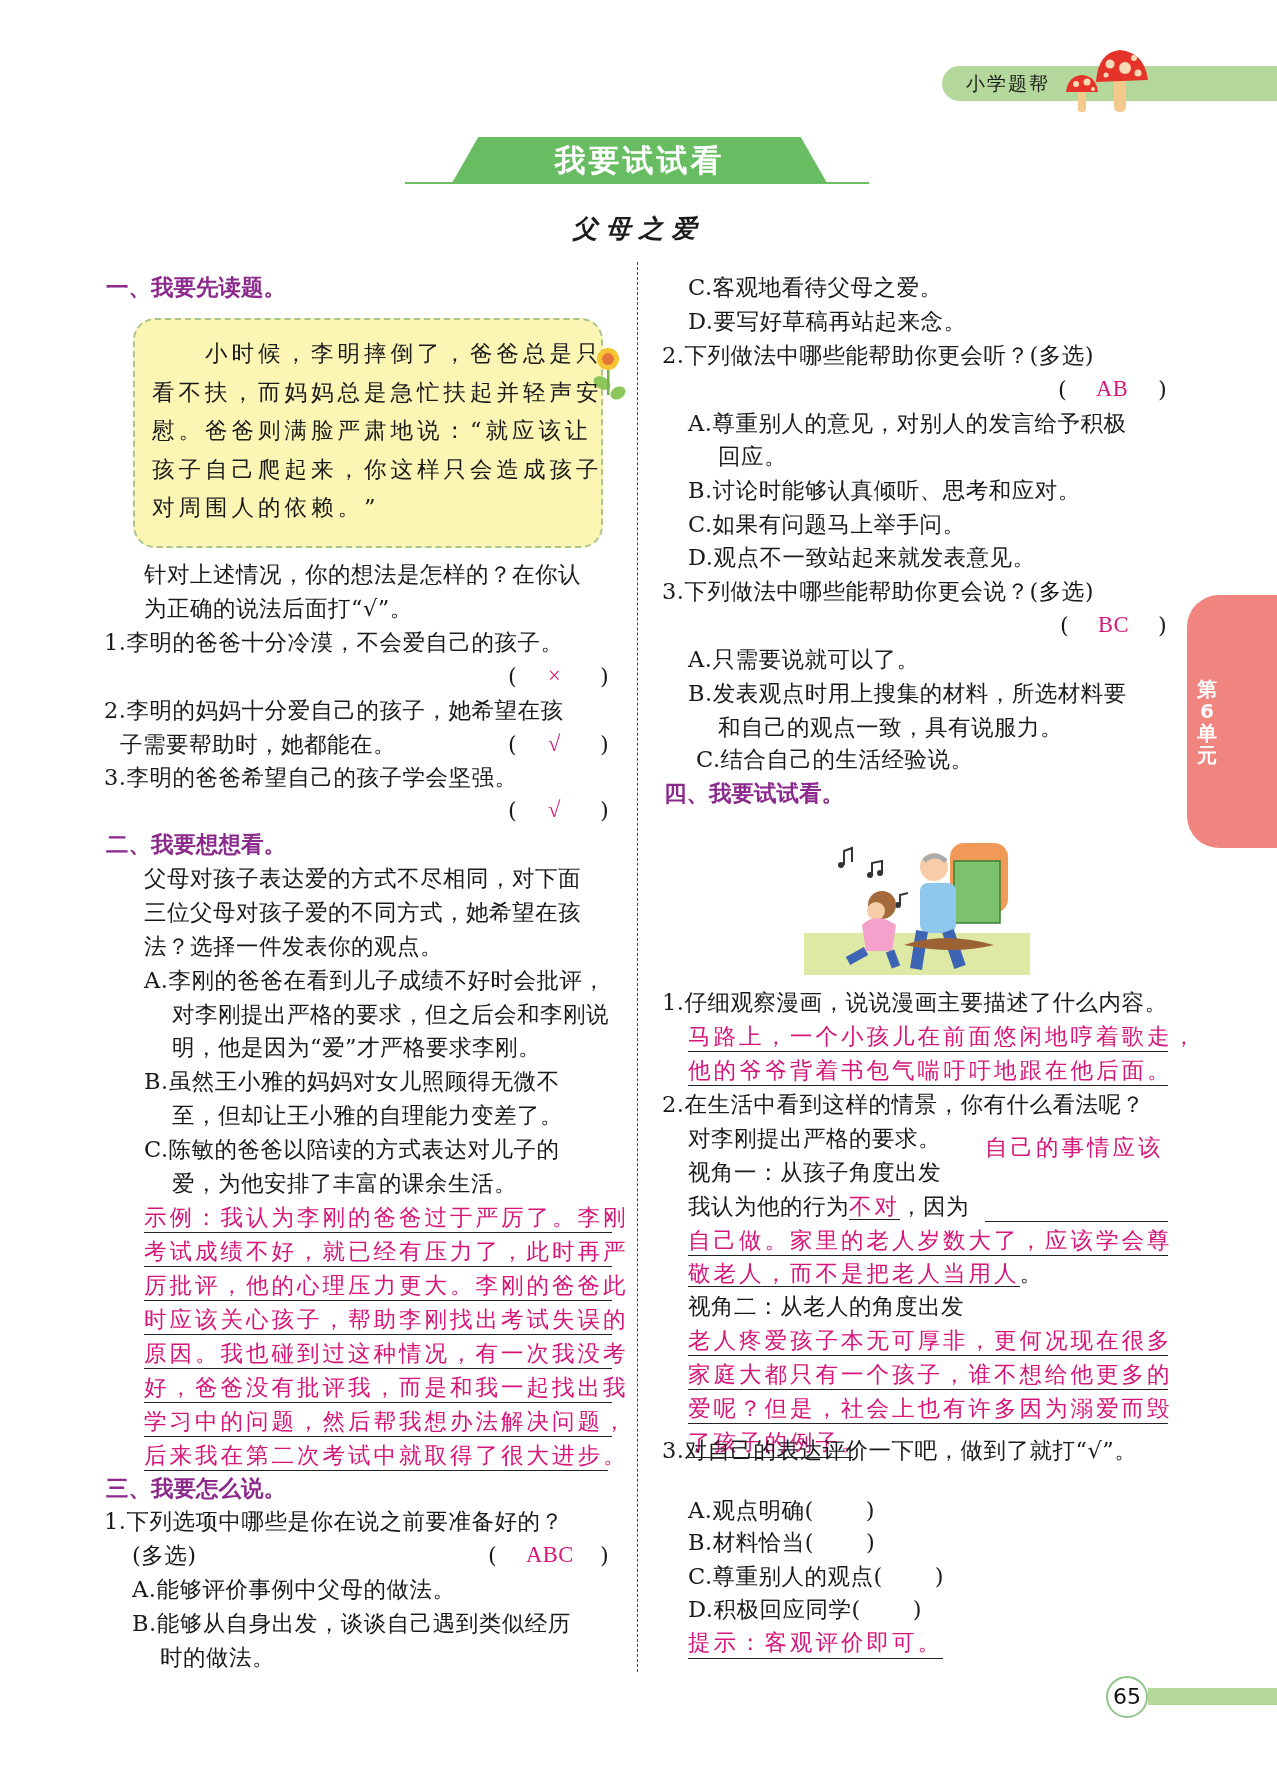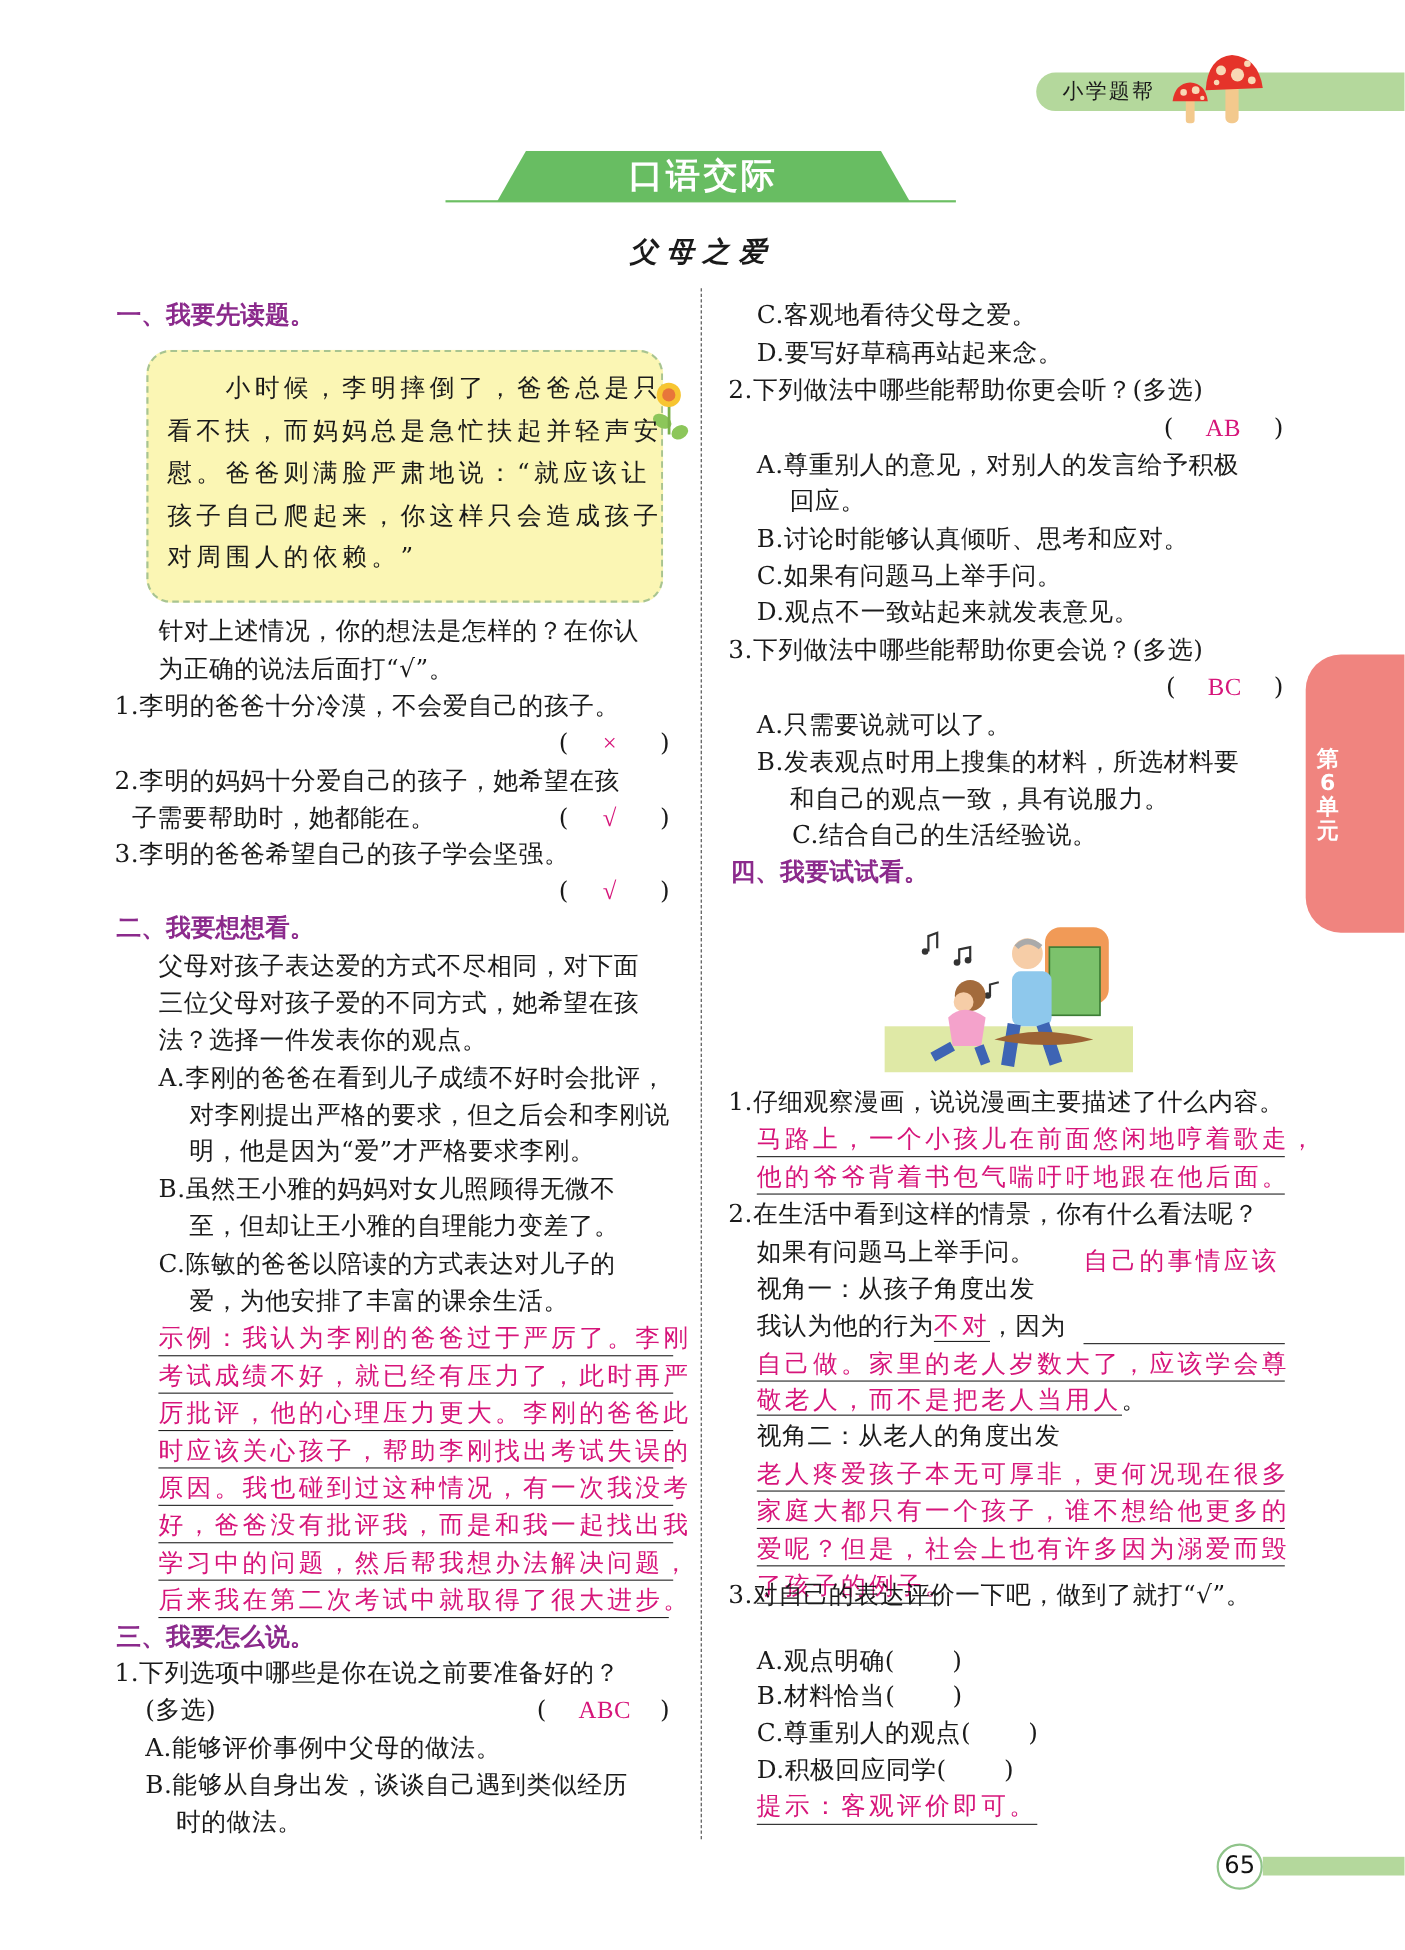--- a/index.html
+++ b/index.html
@@ -56,21 +56,21 @@
   <path d="M34 36 Q36 6 58 4 Q82 6 86 34 Z" fill="#e5332a"></path>
   <circle cx="48" cy="18" r="4.5" fill="#f8d9b5"></circle>
     <circle cx="63" cy="22" r="6" fill="#f8d9b5"></circle>
     <circle cx="72" cy="12" r="3" fill="#f8d9b5"></circle>
     <circle cx="44" cy="29" r="2.5" fill="#f8d9b5"></circle>
     <circle cx="76" cy="27" r="3.5" fill="#f8d9b5"></circle>
 </svg>
 
 <div class="banner-line"></div>
 <div class="banner"></div>
-<div class="banner-label">口语交际</div>
+<div class="banner-label">我要试试看</div>
 <div class="subtitle">父母之爱</div>
 
 <div class="divider"></div>
 
 <div class="side-tab"></div>
 <div class="side-tab-label">
   <div>第</div>
   <div>6</div>
   <div>单</div>
   <div>元</div>
@@ -152,21 +152,21 @@
 <div class="abs txt" style="left:718px;top:439px">回应。</div>
 <div class="abs txt" style="left:688px;top:473px">B.讨论时能够认真倾听、思考和应对。</div>
 <div class="abs txt" style="left:688px;top:507px">C.如果有问题马上举手问。</div>
 <div class="abs txt" style="left:688px;top:540px">D.观点不一致站起来就发表意见。</div>
 
 <div class="abs txt" style="left:662px;top:574px">3.下列做法中哪些能帮助你更会说？(多选)</div>
 <div class="abs txt" style="left:1060px;top:608px;width:108px">(<span class="abs ans" style="left:38px;top:0">BC</span><span class="abs" style="left:98px;top:0">)</span></div>
 <div class="abs txt" style="left:688px;top:642px">A.只需要说就可以了。</div>
 <div class="abs txt" style="left:688px;top:676px">B.发表观点时用上搜集的材料，所选材料要</div>
 <div class="abs txt" style="left:718px;top:710px">和自己的观点一致，具有说服力。</div>
-<div class="abs txt" style="left:720px;top:742px">C.结合自己的生活经验说。</div>
+<div class="abs txt" style="left:696px;top:742px">C.结合自己的生活经验说。</div>
 
 <div class="abs heading" style="left:664px;top:776px">四、我要试试看。</div>
 
 <svg class="illus" viewBox="0 0 226 150">
   <rect x="0" y="108" width="226" height="42" fill="#dfe9a6"></rect>
   <path d="M40 40 l0 -14 l8 -3 l0 14" stroke="#333" stroke-width="2" fill="none"></path>
     <circle cx="37" cy="40" r="3" fill="#333"></circle>
   <path d="M68 50 l0 -12 l10 -2 l0 12" stroke="#333" stroke-width="2" fill="none"></path>
     <circle cx="66" cy="50" r="3" fill="#333"></circle>
     <circle cx="76" cy="48" r="3" fill="#333"></circle>
@@ -185,21 +185,21 @@
   <path d="M100 120 q40 -14 90 0 q-40 10 -90 0 z" fill="#9c6233"></path>
 </svg>
 
 <div class="abs txt" style="left:662px;top:985px">1.仔细观察漫画，说说漫画主要描述了什么内容。</div>
 <div class="abs pink" style="left:688px;top:1019px">马路上，一个小孩儿在前面悠闲地哼着歌走，</div>
 <div class="rowline" style="left:688px;top:1051px;width:480px"></div>
 <div class="abs pink" style="left:688px;top:1053px">他的爷爷背着书包气喘吁吁地跟在他后面。</div>
 <div class="rowline" style="left:688px;top:1085px;width:480px"></div>
 
 <div class="abs txt" style="left:662px;top:1087px">2.在生活中看到这样的情景，你有什么看法呢？</div>
-<div class="abs txt" style="left:688px;top:1121px">如果有问题马上举手问。</div>
+<div class="abs txt" style="left:688px;top:1121px">对李刚提出严格的要求。</div>
 <div class="abs txt" style="left:688px;top:1155px">视角一：从孩子角度出发</div>
 
 <div class="abs txt" style="left:688px;top:1189px">
   <span>我认为他的行为</span><span class="pink uline" style="letter-spacing:3px">不对</span><span>，因为</span>
 </div>
 <div class="abs pink" style="left:985px;top:1130px">自己的事情应该</div>
 <div class="rowline" style="left:985px;top:1221px;width:183px"></div>
 <div class="abs pink" style="left:688px;top:1223px">自己做。家里的老人岁数大了，应该学会尊</div>
 <div class="rowline" style="left:688px;top:1255px;width:480px"></div>
 <div class="abs txt" style="left:688px;top:1256px"><span class="pink uline">敬老人，而不是把老人当用人</span><span>。</span></div>

